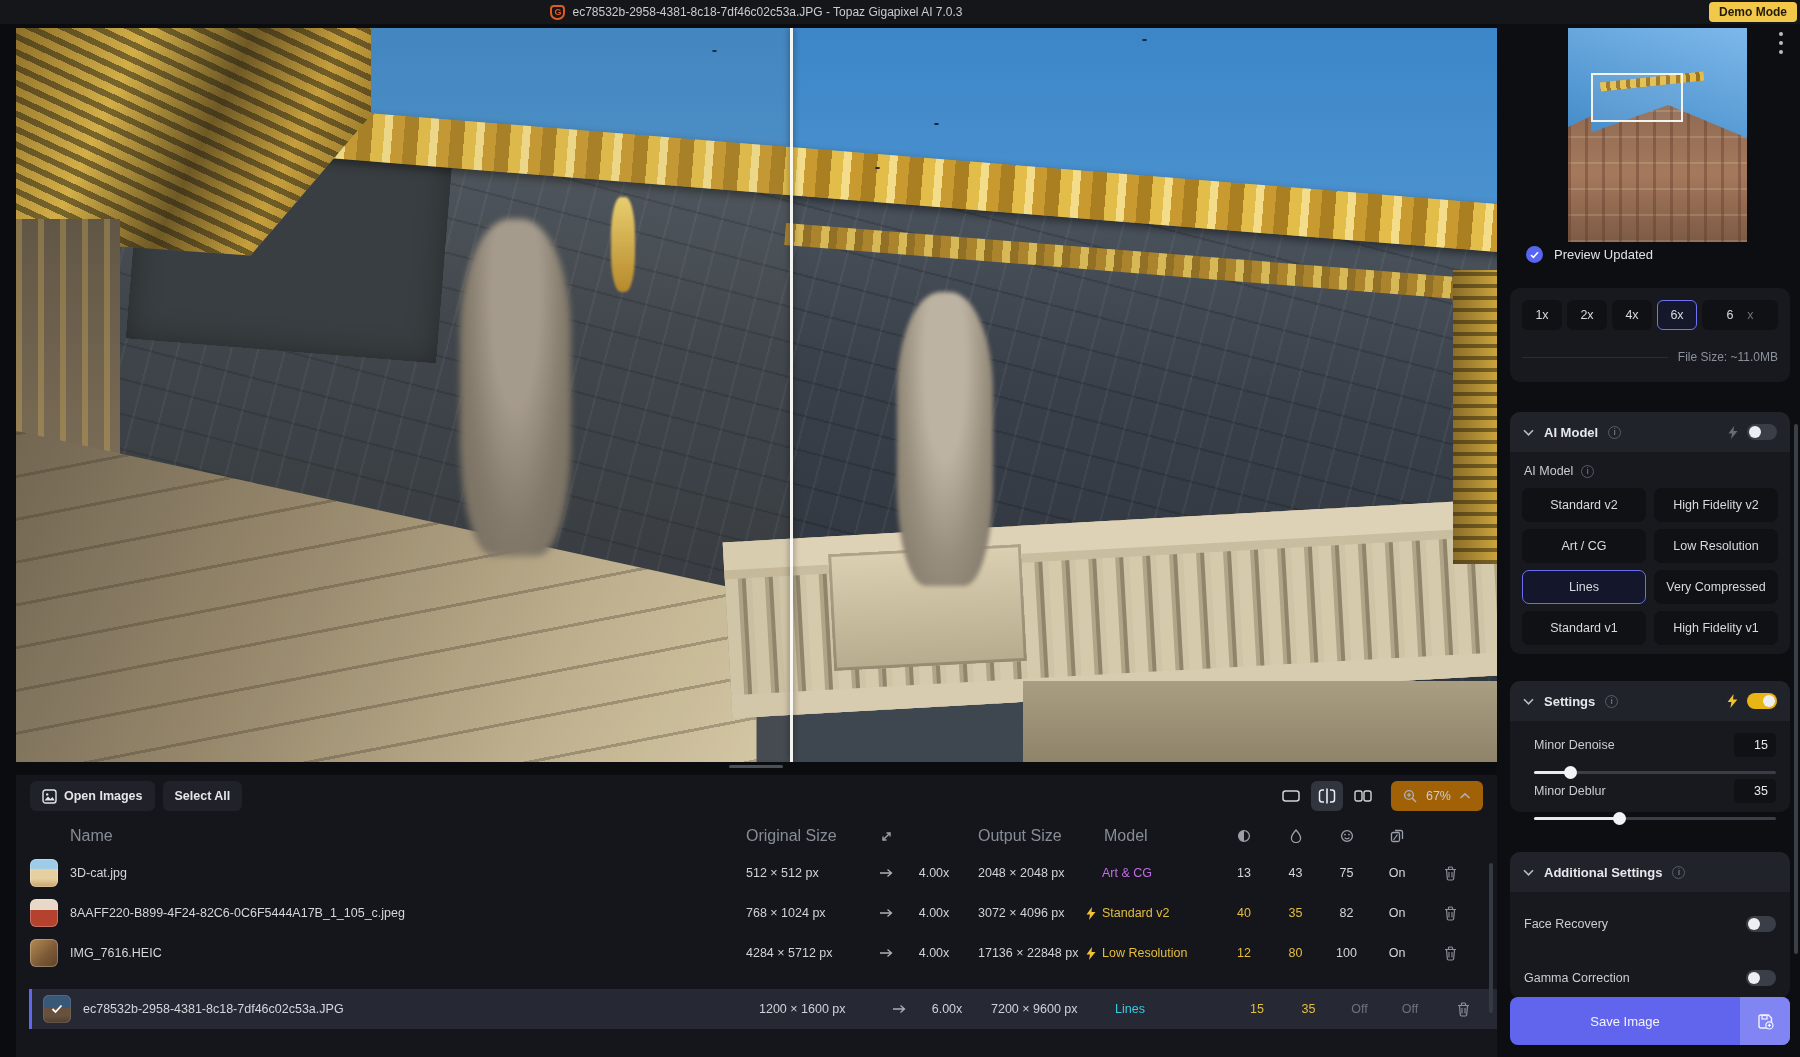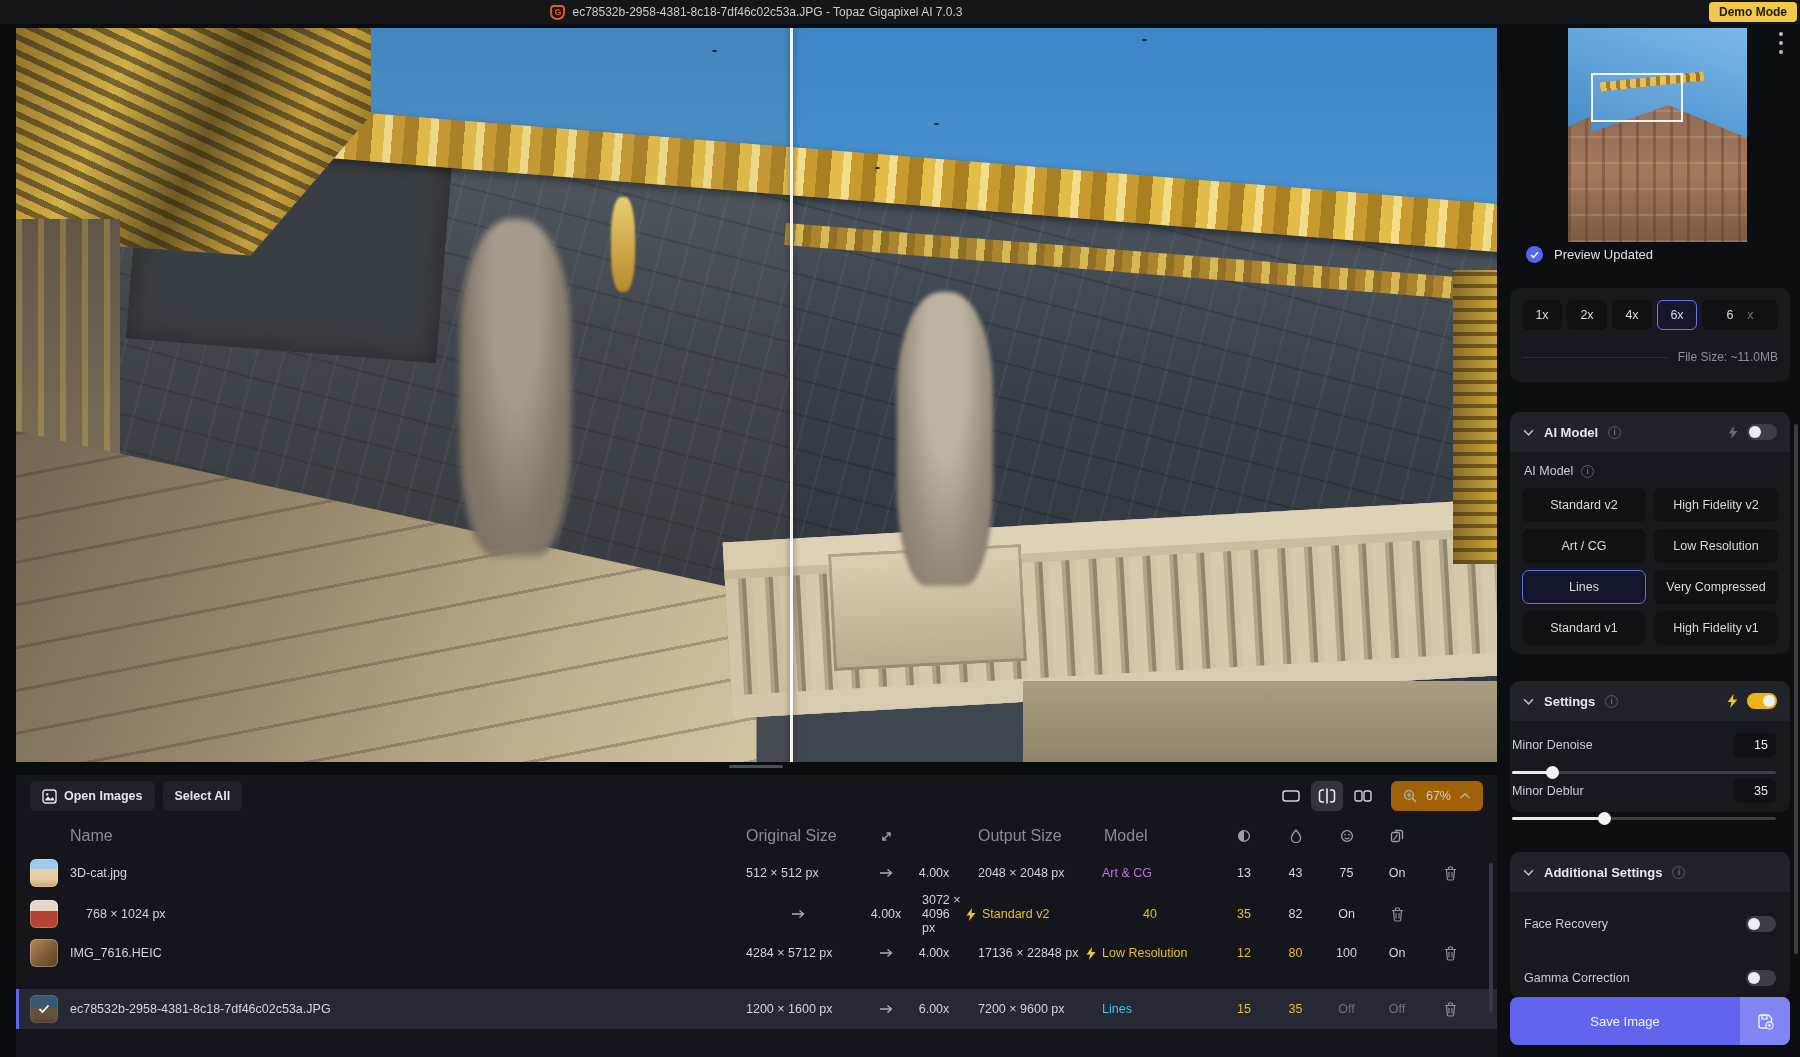--- a/index.html
+++ b/index.html
@@ -85,21 +85,21 @@
   .view-btn.active { background:#31353d; }
   .zoom-group { height:30px; background:#a16207; border-radius:6px; display:flex; align-items:center; gap:8px; padding:0 12px; margin-left:8px; }
   .zoom-label { color:#c9ccd2; font-size:12.5px; }
 
   .t-grid { display:grid; grid-template-columns:40px 660px 136px 40px 56px 120px 136px 52px 51px 51px 50px 56px;
             align-items:center; padding-left:14px; }
   .t-header { position:absolute; left:0; top:46px; width:100%; height:30px; color:#878d96; font-size:16px; }
   .t-header .hicon { display:flex; justify-content:center; }
   .rows { position:absolute; left:0; top:78px; width:100%; }
   .row { height:40px; cursor:pointer; position:relative; }
-  .row.selected { background:#262933; margin-top:16px; }
+  .row.selected { background:#262933; margin-top:16px;margin-left:13px; }
   .row.selected::before { content:""; position:absolute; left:0; top:0; bottom:0; width:3px; background:#6066ee; }
   .cell-name { display:flex; align-items:center; gap:14px; overflow:hidden; white-space:nowrap; }
   .thumb { width:28px; height:28px; border-radius:6px; flex:0 0 28px; position:relative; overflow:hidden;
            box-shadow:inset 0 0 0 1px rgba(255,255,255,.25); }
   .t0 { background:linear-gradient(180deg,#9ecbe8 0 35%,#e6cfa0 35% 70%,#c9a368 100%); }
   .t1 { background:linear-gradient(180deg,#e8d8c8 0 38%,#b5412f 38%); }
   .t2 { background:linear-gradient(135deg,#b68a55,#7a5836 60%,#5e4326); }
   .t3 { background:linear-gradient(180deg,#5e97cf 0 45%,#b08a66 45% 75%,#8a6848); }
   .check-ov { position:absolute; inset:0; background:rgba(10,10,14,.45); display:flex; align-items:center; justify-content:center; }
   .c-orig,.c-out { padding-left:16px; color:#cfd2d8; }
@@ -157,21 +157,21 @@
 
   .ai-panel { top:388px; height:242px; }
   .ai-label { position:absolute; left:14px; top:52px; display:flex; gap:8px; align-items:center; color:#c9ccd2; font-size:12.5px; }
   .model-grid { position:absolute; left:12px; top:76px; width:256px; display:grid;
                 grid-template-columns:1fr 1fr; gap:7px 8px; }
   .model-btn { height:34px; background:#0f1115; border:1px solid #0f1115; border-radius:7px; color:#d7dade; font-size:12.5px;
                display:flex; align-items:center; justify-content:center; cursor:pointer; white-space:nowrap; }
   .model-btn.selected { border-color:#696ef0; background:#14162b; }
 
   .set-panel { top:657px; height:131px; }
-  .slider-block { position:absolute; left:2px; right:14px; }
+  .slider-block { position:absolute; left:24px; right:14px; }
   .sl-row { display:flex; align-items:center; justify-content:space-between; }
   .sl-label { color:#c9ccd2; font-size:12.5px; }
   .sl-value { min-width:42px; height:24px; background:#0f1115; border-radius:5px; color:#e8eaee; display:flex;
               align-items:center; justify-content:flex-end; padding:0 8px; font-size:12.5px; }
   .slider { position:relative; height:14px; margin-top:8px; cursor:pointer; }
   .slider .track { position:absolute; left:0; right:0; top:6px; height:3px; background:#3a3e47; border-radius:2px; }
   .slider .fill { position:absolute; left:0; top:6px; height:3px; background:#e8eaee; border-radius:2px; }
   .slider .knob { position:absolute; top:1px; width:13px; height:13px; margin-left:-6px; border-radius:50%; background:#f2f3f5; }
 
   .add-panel { top:828px; height:146px; }
@@ -349,20 +349,23 @@
       </svg>
     </div>
   </div>
 
   <div class="row t-grid">
     <div class="cell-thumb">
       <div class="thumb t1">
         
       </div>
     </div>
+    <div class="cell-name">
+          <span class="f-name">8AAFF220-B899-4F24-82C6-0C6F5444A17B_1_105_c.jpeg</span>
+        </div>
     <div class="c-orig f-orig">768 × 1024 px</div>
     <div class="c-arrow">
       <svg width="14" height="10" viewBox="0 0 14 10">
             <path d="M1 5 h11 M8.5 1.5 L12.5 5 L8.5 8.5" fill="none" stroke="#aab0b8" stroke-width="1.3"></path>
           </svg>
     </div>
     <div class="c-scale f-scale">4.00x</div>
     <div class="c-out f-out">3072 × 4096 px</div>
     <div class="c-model">
       <svg class="bolt" width="10" height="13" viewBox="0 0 10 13" style="visibility: visible;">

